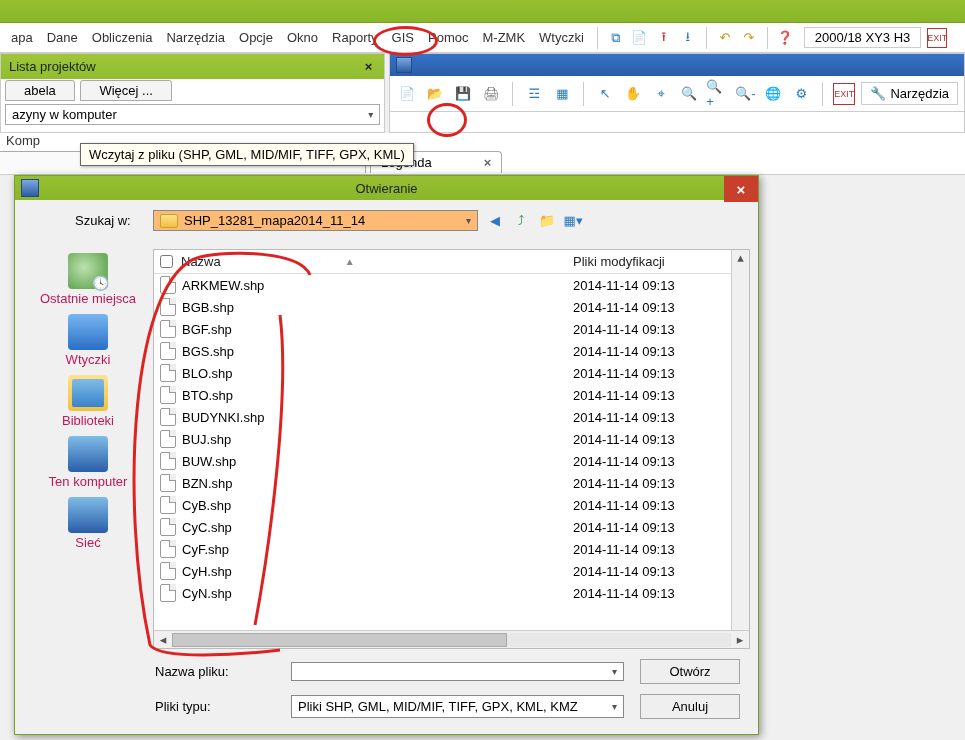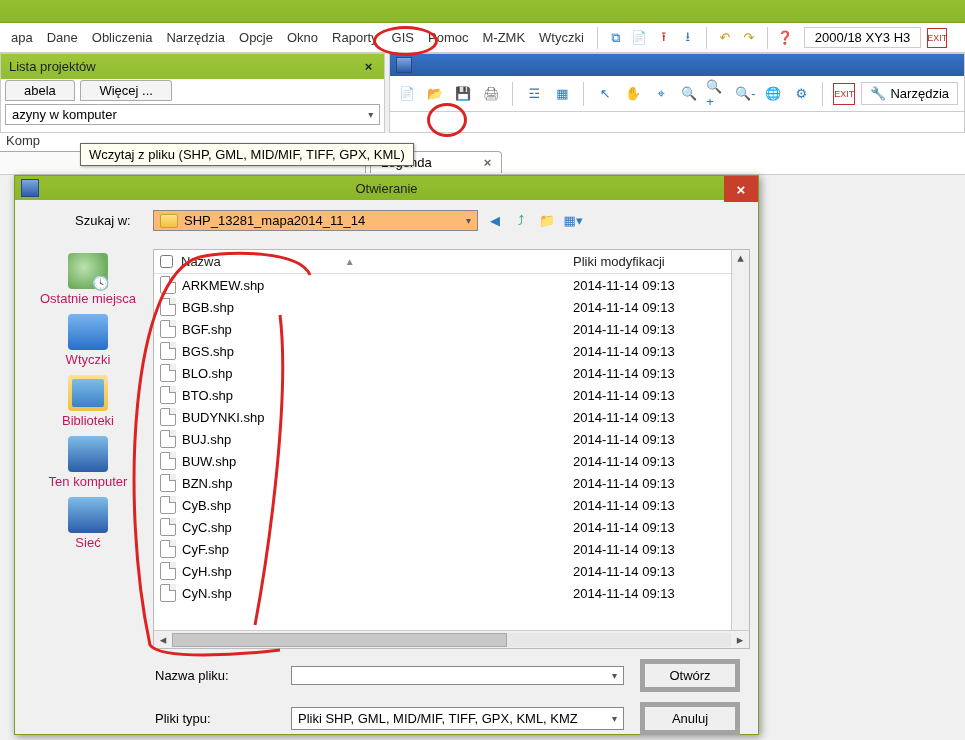--- a/index.html
+++ b/index.html
@@ -83,21 +83,21 @@
   .file-row .fdate{width:170px;}
   .file-hscroll{position:absolute; bottom:0; left:0; right:0; height:18px; background:#f0f0f0; border-top:1px solid #ccc; display:flex; align-items:center;}
   .file-hscroll .track{flex:1;height:14px;background:#e8e8e8;position:relative;}
   .file-hscroll .thumb{position:absolute;left:0;top:0;height:100%;width:60%;background:#c8c8c8;border:1px solid #aaa;}
   .file-hscroll .arrow{width:18px;text-align:center;color:#555;}
   .file-vscroll{position:absolute; top:0; right:0; bottom:18px; width:18px; background:#f0f0f0; border-left:1px solid #ccc;}
   .file-vscroll .arrow{height:16px;text-align:center;color:#555;line-height:16px;}
 
   .dlg-actions{padding:10px 18px 8px 140px; display:grid; grid-template-columns:120px 1fr 100px; gap:10px 16px; align-items:center;}
   .dlg-actions .combo-input{border:1px solid #888; background:#fff; padding:3px 6px; display:flex; justify-content:space-between; align-items:center;}
-  .dlg-actions button{border:5px solid #a3a3a3; background:#efefef; padding:4px 0; cursor:default;}
+  .dlg-actions button{border:1px solid #a3a3a3; background:#efefef; padding:4px 0; cursor:default;}
 
   
   .red-curve { position:absolute; pointer-events:none; z-index:30; }
   svg { overflow: visible; }
   .legend-row{background:#fff; padding-left:6px; color:#333; font-size:12px; height:16px;}
   .chev{font-size:10px;color:#555;}
 </style>
 </head>
 <body>
 

